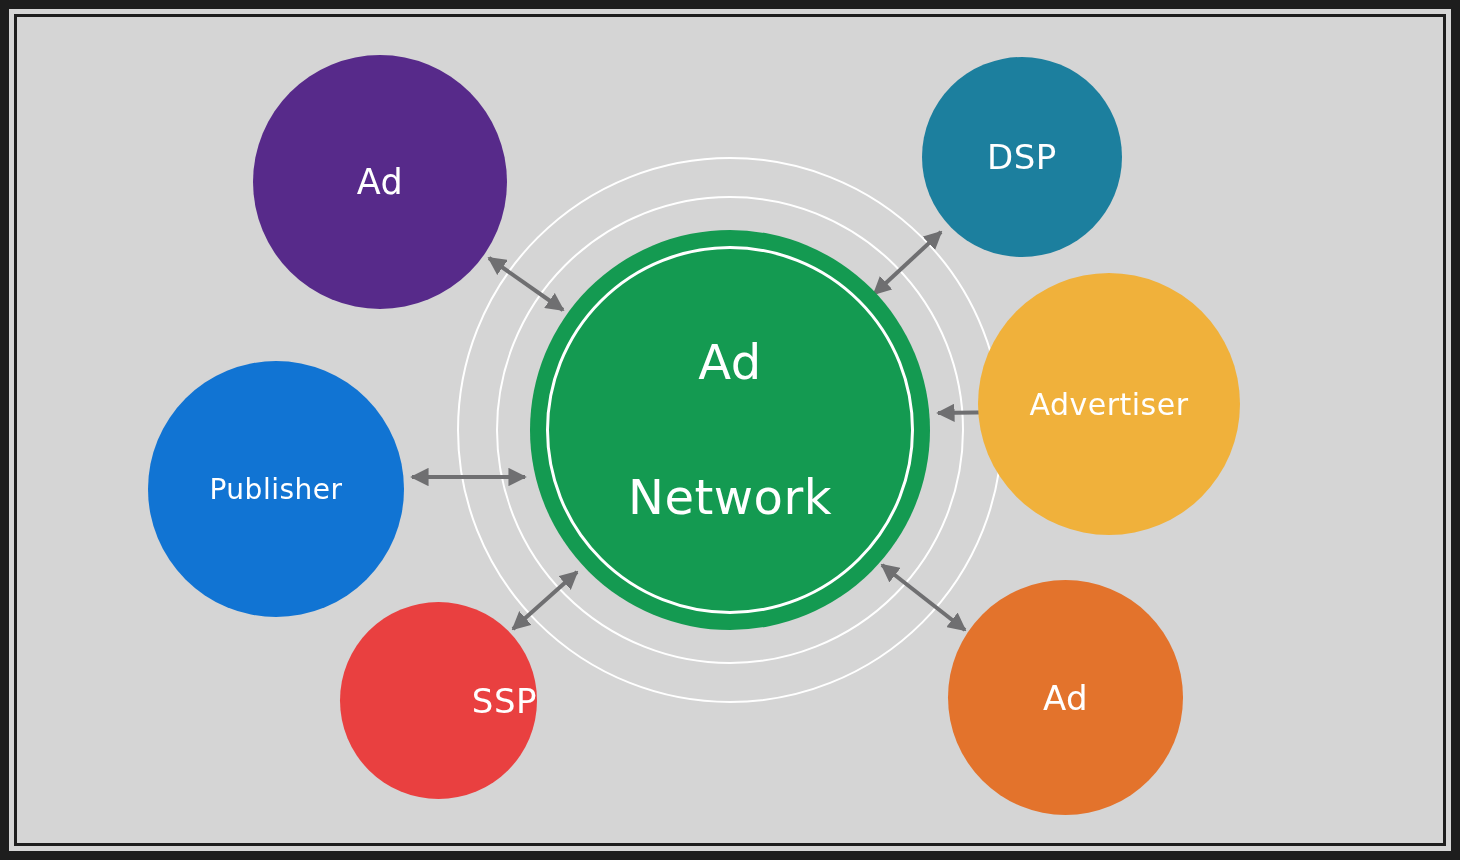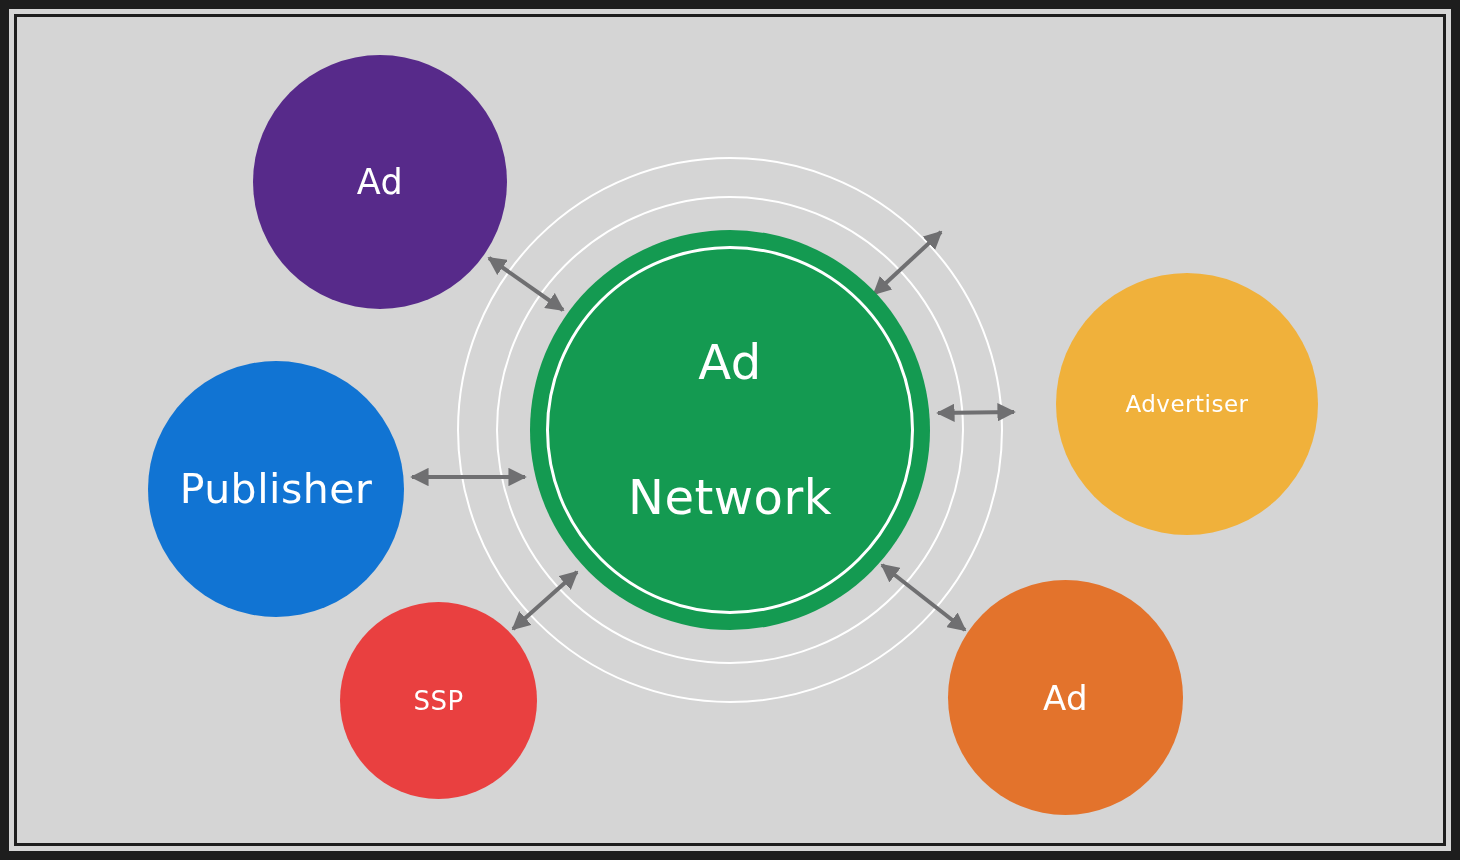--- a/index.html
+++ b/index.html
@@ -51,23 +51,23 @@
   }
   .node-center::after {
     content: "";
     position: absolute; inset: 16px;
     border: 3px solid #ffffff;
     border-radius: 50%;
     pointer-events: none;
   }
   .node-ad-network  { left: 253px;  top: 55px;  width: 254px; height: 254px; font-size: 35px; line-height: 2.0; }
   .node-dsp         { left: 922px;  top: 57px;  width: 200px; height: 200px; font-size: 34px; }
-  .node-advertiser  { left: 1056px; top: 273px; width: 262px; height: 262px; font-size: 23px; align-items: center; }
-  .node-publisher   { left: 148px;  top: 361px; width: 256px; height: 256px; font-size: 41px; }
-  .node-ssp         { left: 340px;  top: 602px; width: 197px; height: 197px; font-size: 26px; }
+  .node-advertiser  { left: 978px; top: 273px; width: 262px; height: 262px; font-size: 30px; align-items: center; }
+  .node-publisher   { left: 148px;  top: 361px; width: 256px; height: 256px; font-size: 28px; }
+  .node-ssp         { left: 340px;  top: 602px; width: 197px; height: 197px; font-size: 34px; align-items: flex-end; }
   .node-ad-agency   { left: 948px;  top: 580px; width: 235px; height: 235px; font-size: 34px; line-height: 2.0; }
 </style>
 </head>
 <body>
 
 <div class="canvas" style="background: rgb(213, 213, 213);">
 
   <svg class="overlay" width="1460" height="860" viewBox="0 0 1460 860">
     <defs>
       <marker id="arrow" viewBox="0 0 10 10" refX="9" refY="5" markerWidth="4.6" markerHeight="4.6" orient="auto-start-reverse">
@@ -88,20 +88,23 @@
 
   <div class="node node-center" style="background: rgb(20, 154, 81);">
     <span>Ad</span>
     <span>Network</span>
   </div>
 
   <div class="node node-ad-network" style="background: rgb(87, 42, 138);">
     <span>Ad</span>
   </div>
 
+  <div class="node node-dsp" style="background: rgb(28, 127, 158);">
+    <span>DSP</span>
+  </div>
 
   <div class="node node-advertiser" style="background: rgb(240, 177, 59);">
     <span>Advertiser</span>
   </div>
 
   <div class="node node-publisher" style="background: rgb(17, 116, 211);">
     <span>Publisher</span>
   </div>
 
   <div class="node node-ssp" style="background: rgb(233, 64, 64);">

